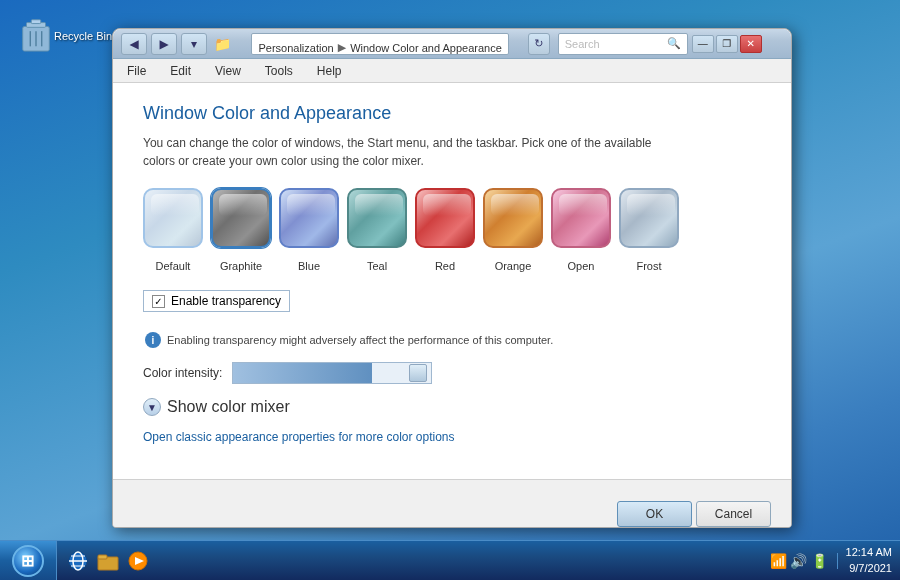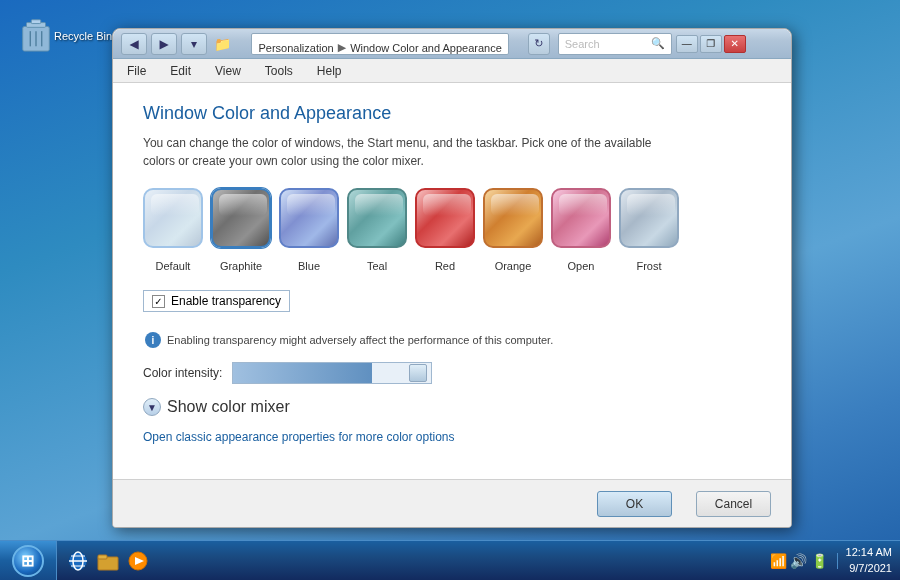--- a/index.html
+++ b/index.html
@@ -202,21 +202,21 @@
       border-radius: 3px;
       cursor: pointer;
       display: flex;
       align-items: center;
       justify-content: center;
       font-size: 11px;
       color: #336;
       margin-left: 2px;
     }
     .search-box {
-      width: 114px;
+      width: 130px;
       height: 22px;
       border: 1px solid #90a8bc;
       border-radius: 2px;
       background: white;
       display: flex;
       align-items: center;
       padding: 0 6px;
       font-size: 11px;
       color: #999;
       margin-left: 4px;
@@ -492,24 +492,24 @@
       cursor: pointer;
       text-align: center;
     }
 
     
     .dialog-footer {
       height: 48px;
       background: #f0f0f0;
       border-top: 1px solid #d0d0d0;
       display: flex;
-      align-items: center;
+      align-items: flex-end;
       justify-content: flex-end;
       padding: 0 20px;
-      gap: 24px;
+      gap: 4px;
     }
 
     .footer-btn {
       width: 75px;
       height: 26px;
       border-radius: 3px;
       border: 1px solid #90a8bc;
       cursor: pointer;
       font-size: 12px;
       font-family: 'Segoe UI', sans-serif;

